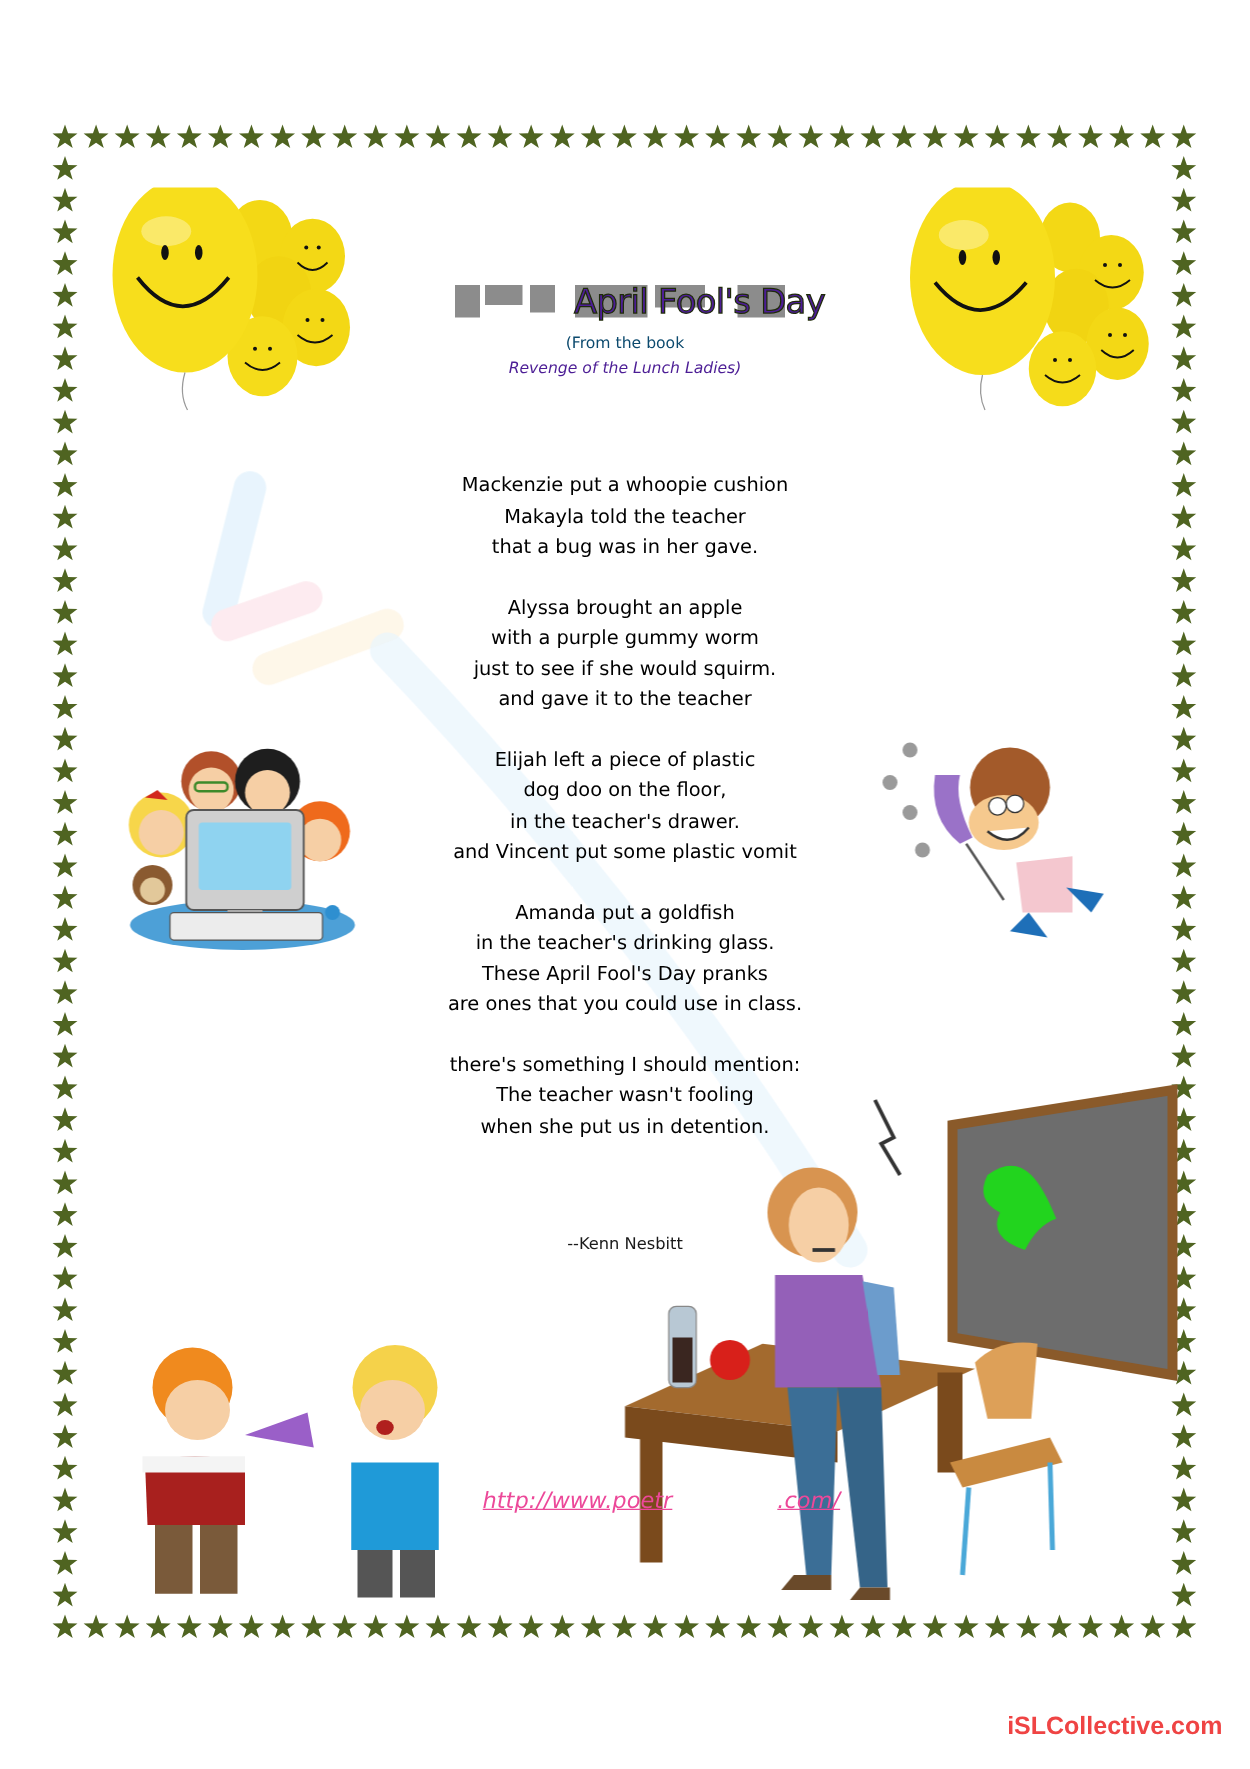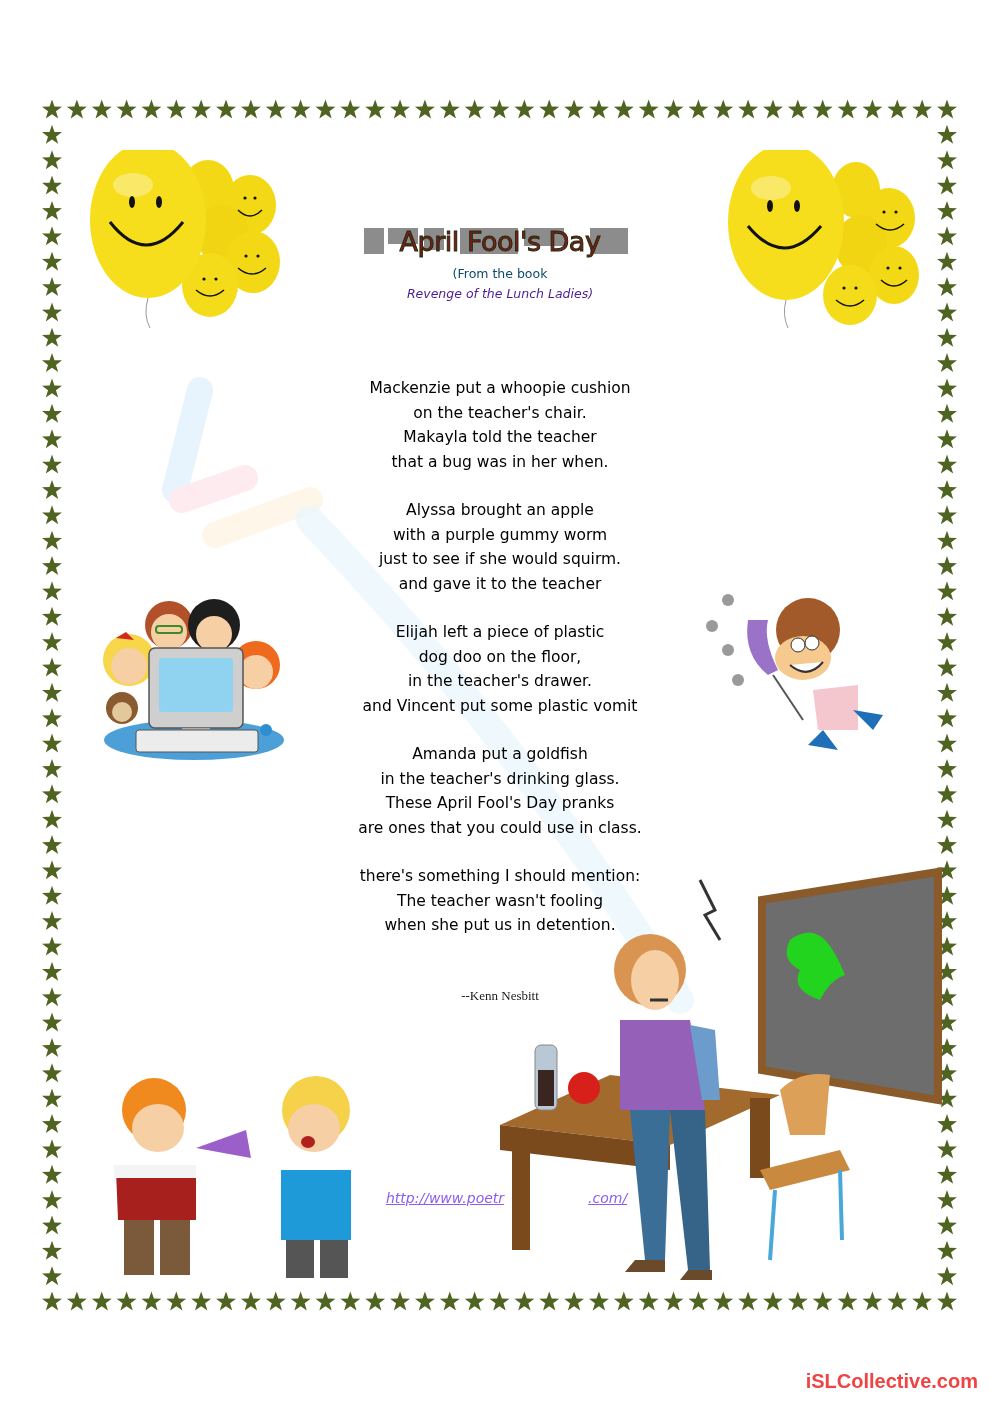--- a/index.html
+++ b/index.html
@@ -3,28 +3,28 @@
 <meta charset="utf-8">
 <style>
   html, body { margin: 0; padding: 0; }
   body { width: 1000px; height: 1415px; background: #ffffff; position: relative; overflow: hidden; font-family: "DejaVu Sans", sans-serif; }
   .page { position: absolute; left: 0; top: 0; width: 1000px; height: 1415px; }
   .star-border { position: absolute; left: 0; top: 0; width: 1000px; height: 1415px; pointer-events: none; }
   .watermark { position: absolute; left: 160px; top: 360px; width: 700px; height: 700px; pointer-events: none; }
   .title-block { position: absolute; left: 340px; top: 222px; width: 320px; text-align: center; }
   .title-bg { position: absolute; left: 24px; top: 6px; width: 264px; height: 30px; }
   .title-bg span { position: absolute; top: 0; background: #8c8c8c; }
-  .title { position: relative; font-family: "DejaVu Sans", sans-serif; font-size: 27px; color: #7f1d1d; letter-spacing: -0.5px; -webkit-text-stroke: 1px #1e2a08; margin: 0; line-height: 40px; font-weight: normal; }
+  .title { position: relative; font-family: "DejaVu Sans", sans-serif; font-size: 27px; color: #4c1d95; letter-spacing: -0.5px; -webkit-text-stroke: 1px #1e2a08; margin: 0; line-height: 40px; font-weight: normal; text-align: right; }
   .subtitle { font-size: 12.5px; color: #0c4a6e; margin-top: 4px; line-height: 16px; }
   .book { font-size: 12.5px; color: #4c1d95; font-style: italic; line-height: 18px; margin-top: 3px; }
   .poem { position: absolute; left: 300px; top: 376px; width: 400px; text-align: center; font-family: "DejaVu Sans", sans-serif; font-size: 15.5px; color: #000000; }
   .stanza { margin-bottom: 24px; }
   .stanza .line { line-height: 24.5px; white-space: nowrap; }
-  .author { position: absolute; left: 300px; top: 988px; width: 400px; text-align: center; font-size: 13px; color: #1a1a1a; font-family: Liberation Serif, serif; }
-  .link { position: absolute; left: 386px; top: 1190px; font-size: 14px; font-style: italic; color: #8b5cf6; text-decoration: underline; cursor: pointer; }
+  .author { position: absolute; left: 300px; top: 988px; width: 400px; text-align: center; font-size: 13px; color: #1a1a1a; }
+  .link { position: absolute; left: 386px; top: 1190px; font-size: 18px; font-style: italic; color: #ec4899; text-decoration: underline; cursor: pointer; }
   .site-mark { position: absolute; right: 22px; top: 1370px; font-family: "Liberation Sans", sans-serif; font-weight: bold; font-size: 20px; color: #ef4444; }
   .clip { position: absolute; }
 </style>
 </head>
 <body>
 
 <div class="page">
 
   <svg class="star-border" viewBox="0 0 1000 1415" xmlns="http://www.w3.org/2000/svg">
     <defs>
@@ -269,23 +269,22 @@
       <span style="left:226px; width:38px; height:26px;"></span>
     </div>
     <h1 class="title">April Fool's Day</h1>
     <div class="subtitle">(From the book</div>
     <div class="book">Revenge of the Lunch Ladies)</div>
   </div>
 
   <div class="poem">
     <div class="stanza">
       <div class="line">Mackenzie put a whoopie cushion</div>
-      <div class="line">on the teacher's chair.</div>
       <div class="line">Makayla told the teacher</div>
-      <div class="line">that a bug was in her when.</div>
+      <div class="line">that a bug was in her gave.</div>
     </div>
     <div class="stanza">
       <div class="line">Alyssa brought an apple</div>
       <div class="line">with a purple gummy worm</div>
       <div class="line">just to see if she would squirm.</div>
       <div class="line">and gave it to the teacher</div>
     </div>
     <div class="stanza">
       <div class="line">Elijah left a piece of plastic</div>
       <div class="line">dog doo on the floor,</div>

